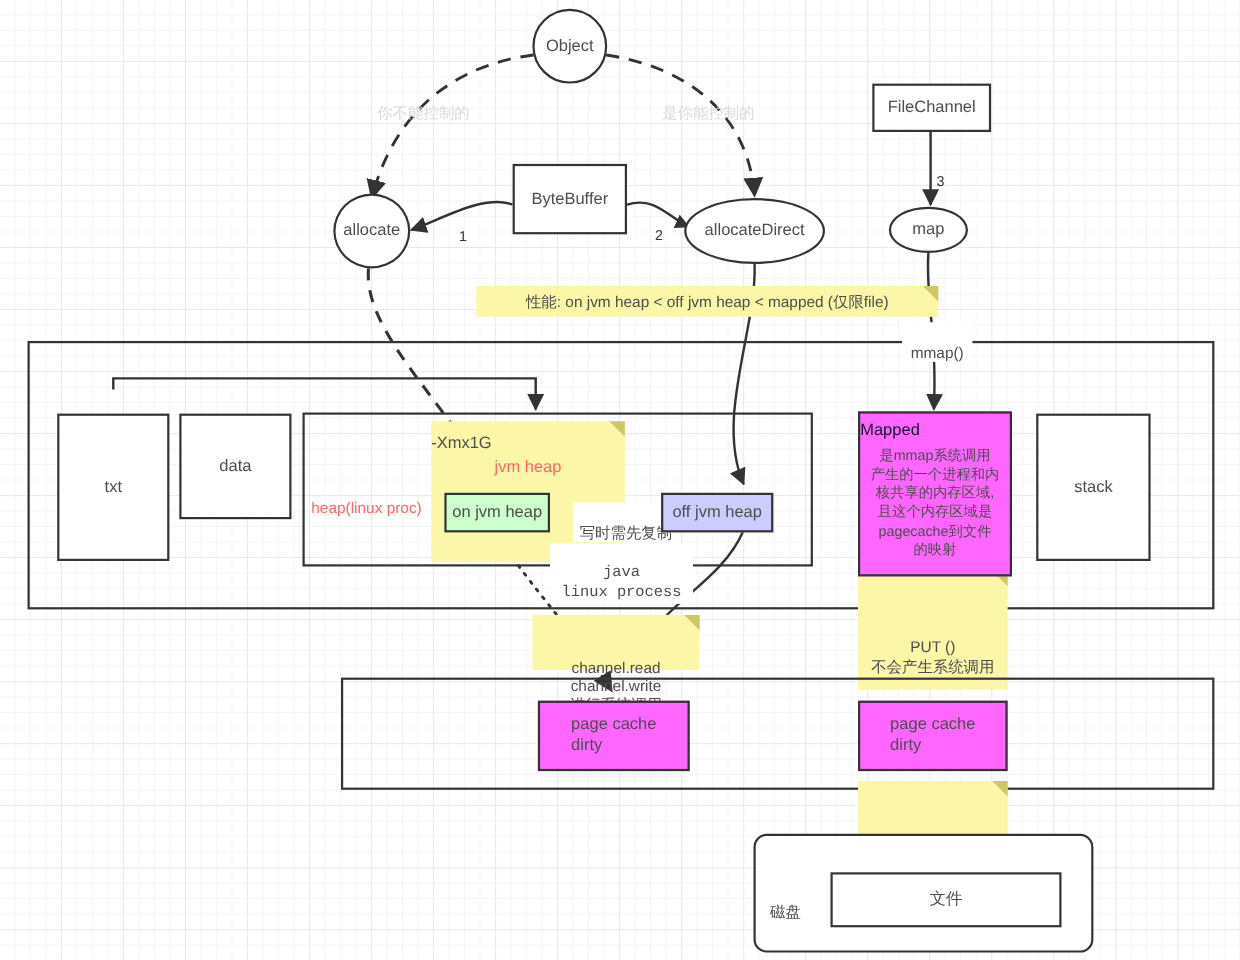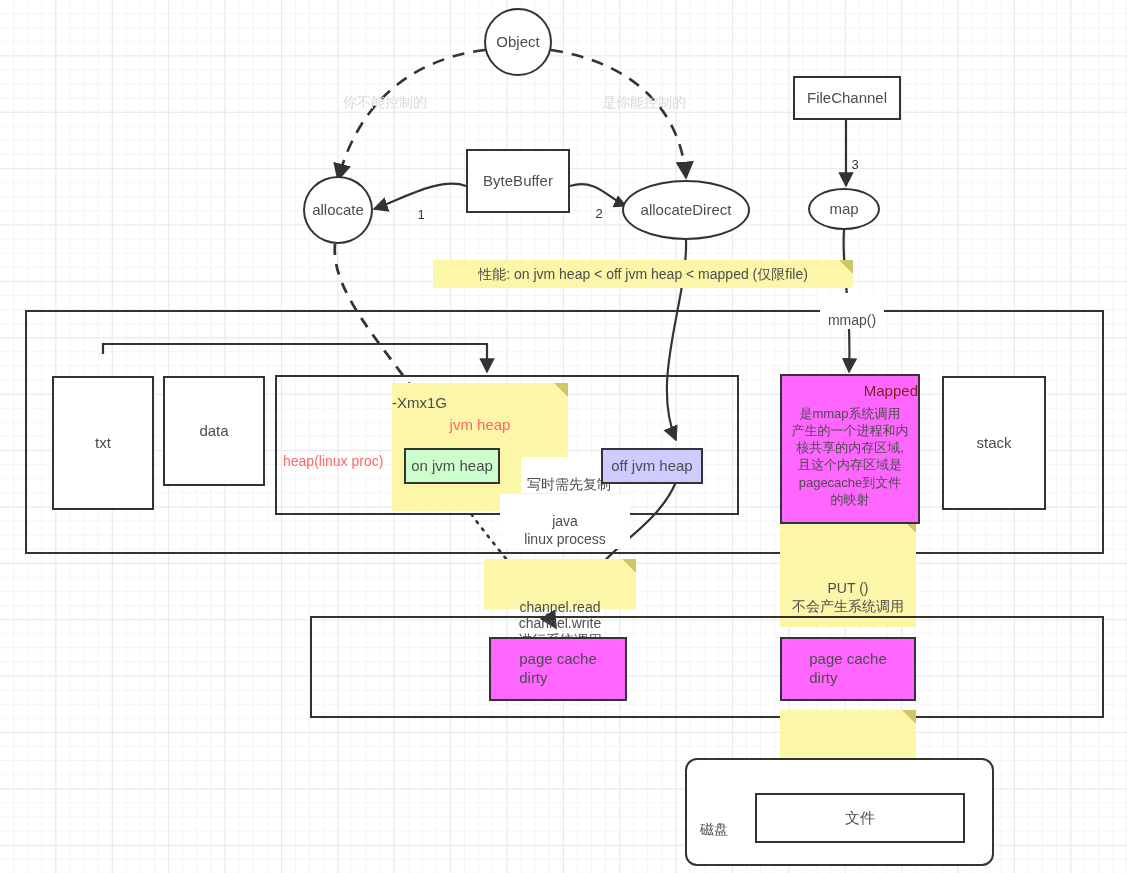--- a/index.html
+++ b/index.html
@@ -194,21 +194,21 @@
     <span>mmap()</span>
   </div>
 
   <div class="plain-rect" style="position:absolute; left:25px; top:310px; width:1075px; height:240px;"></div>
 
 
   <div class="node rect" style="left:52px; top:376px; width:102px; height:134px;">
     <span>txt</span>
   </div>
 
-  <div class="node rect" style="left:163px; top:376px; width:102px; height:110px;">
+  <div class="node rect" style="left:163px; top:376px; width:102px; height:96px;">
     <span>data</span>
   </div>
 
   <div class="plain-rect" style="position:absolute; left:275px; top:375px; width:460px; height:136px;"></div>
 
   <div class="lbl lbl-red" style="left:283px; top:434px; width:110px; text-align:left;">
     <span>heap(linux proc)</span>
   </div>
 
   <div class="note" style="left:392px; top:383px; width:176px; height:128px; display:block;">
@@ -227,30 +227,30 @@
 
   <div class="node rect fill-purple z-front" style="left:601px; top:448px; width:102px; height:36px;">
     <span>off jvm heap</span>
   </div>
 
   <div class="node rect" style="left:942px; top:376px; width:104px; height:134px;">
     <span>stack</span>
   </div>
 
   <div class="rect fill-magenta z-front" style="position:absolute; left:780px; top:374px; width:136px; height:146px; display:block;">
-    <div style="text-align:right; font-size:15px; color:#7f1d1d; margin-top:6px;">Mapped</div>
+    <div style="text-align:left; font-size:15px; color:#0f172a; margin-top:6px;">Mapped</div>
     <div style="text-align:center; font-size:13px; color:#4d4d4d; line-height:1.32; white-space:pre-line; margin-top:6px;">是mmap系统调用
 产生的一个进程和内
 核共享的内存区域,
 且这个内存区域是
 pagecache到文件
 的映射</div>
   </div>
 
-  <div class="lbl lbl-onwhite z-front" style="left:500px; top:494px; width:126px;">
+  <div class="lbl lbl-onwhite z-front" style="left:500px; top:494px; width:126px;font-family:Liberation Mono, monospace;">
     <span>java
 linux  process</span>
   </div>
 
   <div class="note z-front" style="left:484px; top:559px; width:152px; height:50px; display:block; padding-top:2px;">
     <span class="fold"></span>
     <div style="text-align:center; white-space:pre-line; font-size:14px; line-height:1.18;">channel.read
 channel.write
 进行系统调用</div>
   </div>

